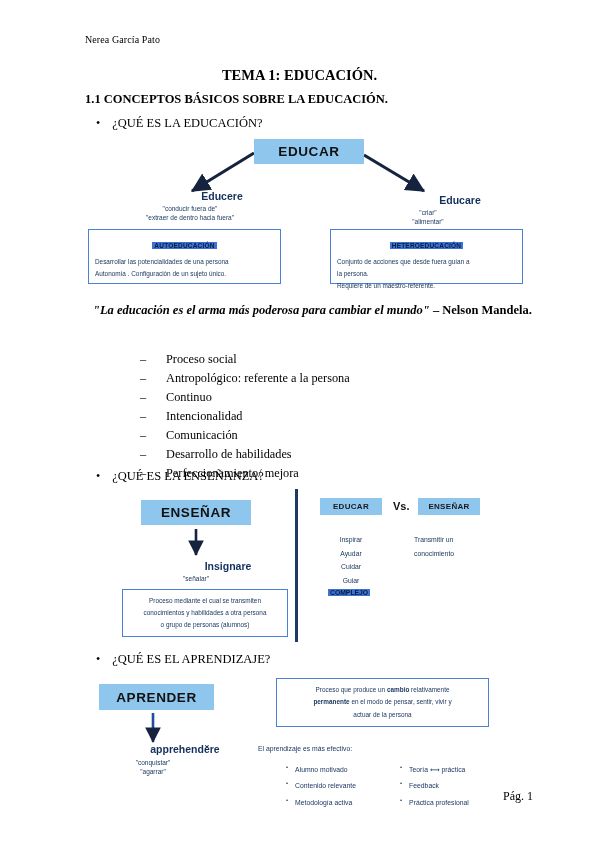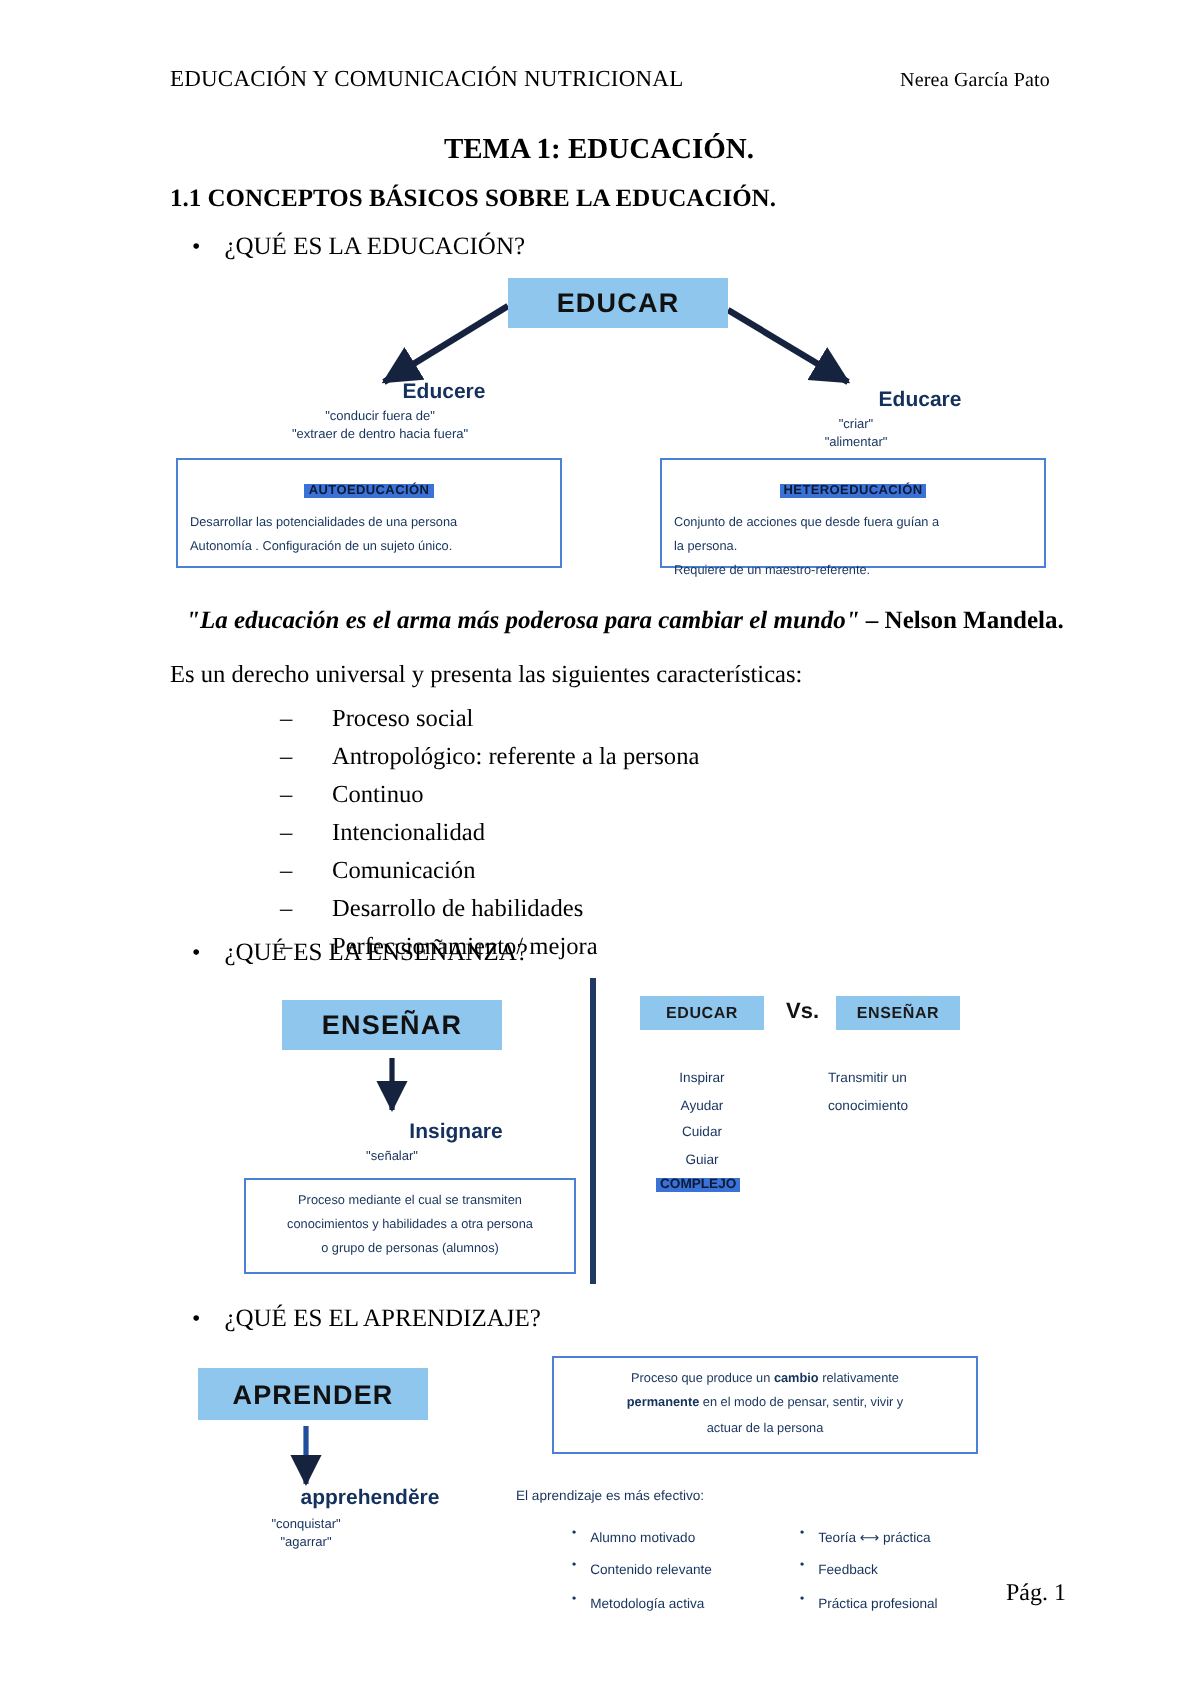--- a/index.html
+++ b/index.html
@@ -126,21 +126,20 @@
     position: absolute; right: 66px; top: 789px;
     font-size: 12px;
   }
 </style>
 </head>
 <body>
 
 <div class="page">
 
   <div class="doc-header">
-    <span>EDUCACIÓN Y COMUNICACIÓN NUTRICIONAL</span>
     <span class="author">Nerea García Pato</span>
   </div>
 
   <div class="doc-title">TEMA 1: EDUCACIÓN.</div>
   <div class="section-title">1.1 CONCEPTOS BÁSICOS SOBRE LA EDUCACIÓN.</div>
 
   <div class="q-bullet" style="top:116px;">
     <span class="dot">•</span>
     <span>¿QUÉ ES LA EDUCACIÓN?</span>
   </div>
@@ -192,21 +191,20 @@
       <div>Conjunto de acciones que desde fuera guían a</div>
       <div>la persona.</div>
       <div>Requiere de un maestro-referente.</div>
     </div>
   </div>
 
   <div class="quote">
     <span class="nb">"La educación es el arma más poderosa para cambiar el mundo"</span>
     <span class="attrib">– Nelson Mandela.</span>
   </div>
-  <div class="lead">Es un derecho universal y presenta las siguientes características:</div>
 
   <div class="charlist">
     <div class="li">
         <span class="dash">–</span>
         <span>Proceso social</span>
       </div>
     <div class="li">
         <span class="dash">–</span>
         <span>Antropológico: referente a la persona</span>
       </div>

